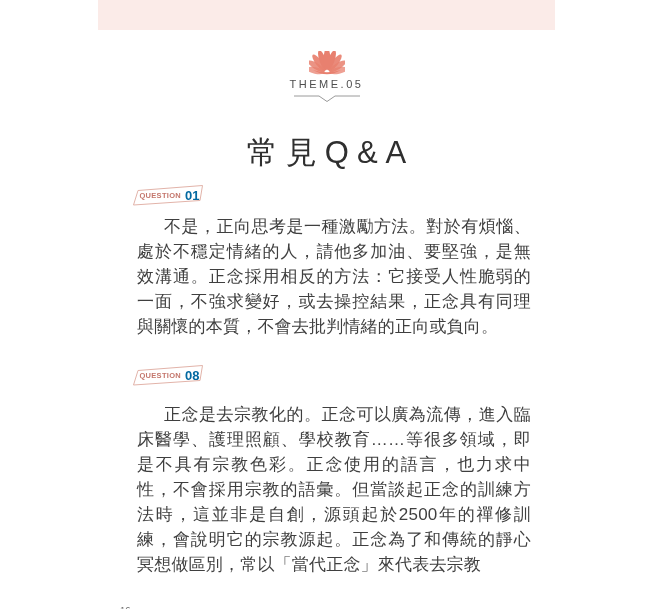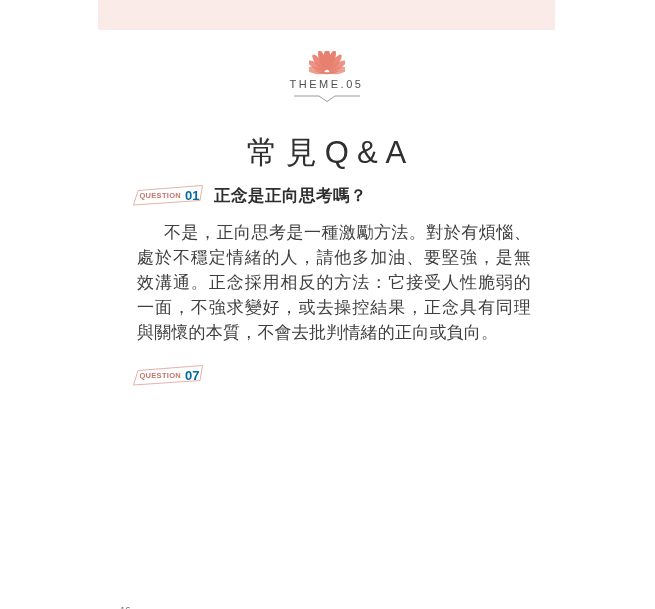--- a/index.html
+++ b/index.html
@@ -93,21 +93,21 @@
     position: absolute;
     left: 137px;
     width: 394px;
     font-size: 17px;
     line-height: 25px;
     letter-spacing: 0.2px;
     color: #3f3f3f;
     text-align: justify;
     text-indent: 27px;
   }
-  .para.p1 { top: 220px; }
+  .para.p1 { top: 214px; }
   .para.p2 { top: 402px; }
   .page-number {
     position: absolute;
     left: 120px; top: 570px;
     font-size: 9.5px;
     color: #6f6f6f;
     margin-top: 34px;
   }
 </style>
 </head>
@@ -143,31 +143,31 @@
   <div class="qa-row q1">
     <div class="badge">
       <svg width="70" height="23" viewBox="0 0 70 23">
         <polygon points="5,6.5 69.5,1.5 67,16.5 0.5,21" fill="none" stroke="#e2b3a9" stroke-width="1"></polygon>
       </svg>
       <div class="badge-inner">
         <span class="badge-label">QUESTION</span>
         <span class="badge-num">01</span>
       </div>
     </div>
-    <div class="q-title">正念是正向思考嗎？</div>
   </div>
   <div class="para p1">不是，正向思考是一種激勵方法。對於有煩惱、處於不穩定情緒的人，請他多加油、要堅強，是無效溝通。正念採用相反的方法：它接受人性脆弱的一面，不強求變好，或去操控結果，正念具有同理與關懷的本質，不會去批判情緒的正向或負向。</div>
 
   <div class="qa-row q2">
     <div class="badge">
       <svg width="70" height="23" viewBox="0 0 70 23">
         <polygon points="5,6.5 69.5,1.5 67,16.5 0.5,21" fill="none" stroke="#e2b3a9" stroke-width="1"></polygon>
       </svg>
       <div class="badge-inner">
         <span class="badge-label">QUESTION</span>
-        <span class="badge-num">07</span>
+        <span class="badge-num">08</span>
       </div>
     </div>
   </div>
+  <div class="para p2">正念是去宗教化的。正念可以廣為流傳，進入臨床醫學、護理照顧、學校教育……等很多領域，即是不具有宗教色彩。正念使用的語言，也力求中性，不會採用宗教的語彙。但當談起正念的訓練方法時，這並非是自創，源頭起於2500年的禪修訓練，會說明它的宗教源起。正念為了和傳統的靜心冥想做區別，常以「當代正念」來代表去宗教</div>
 
   <div class="page-number">16</div>
 
 </div>
 
 </body></html>

